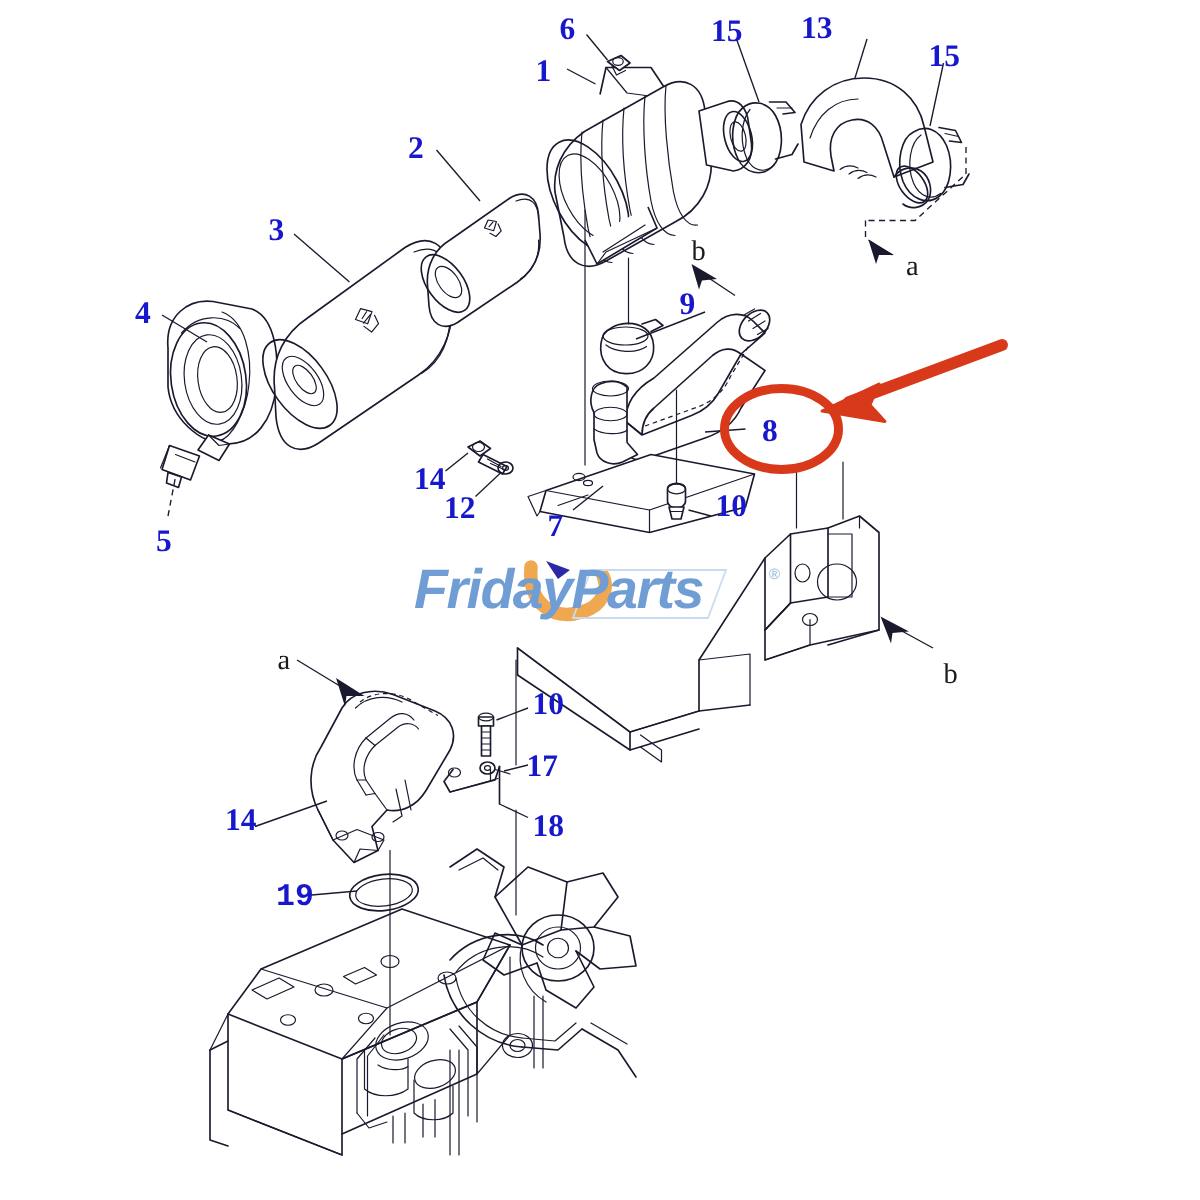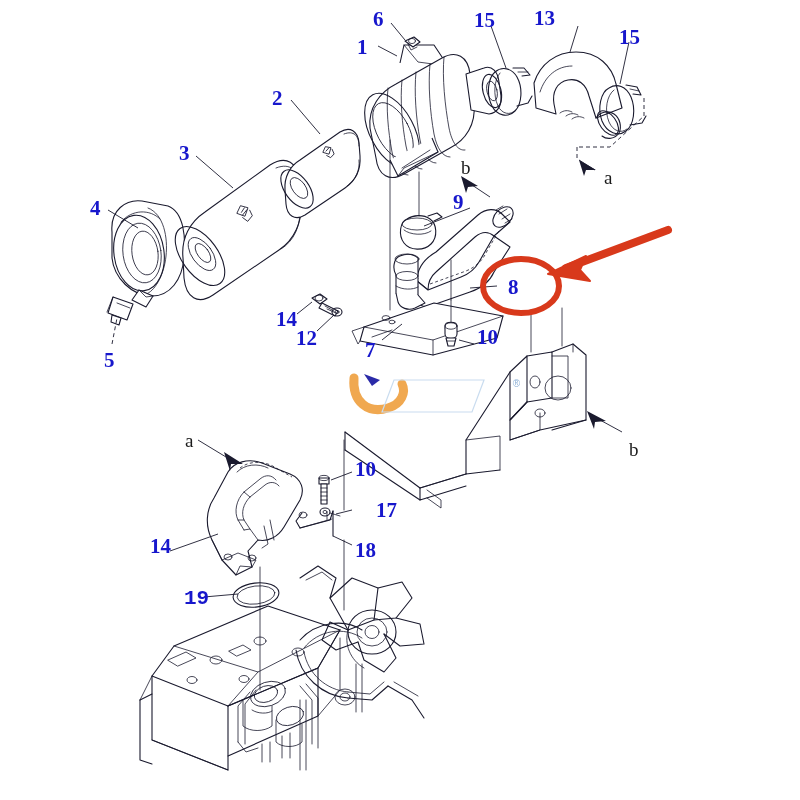--- a/index.html
+++ b/index.html
@@ -474,31 +474,32 @@
   <div class="callout-num" style="left:508px;top:277px;">8</div>
   <div class="callout-num" style="left:453px;top:192px;">9</div>
   <div class="callout-num" style="left:477px;top:327px;">10</div>
   <div class="callout-num" style="left:276px;top:309px;">14</div>
   <div class="callout-num" style="left:296px;top:328px;">12</div>
   <div class="callout-num" style="left:534px;top:8px;">13</div>
   <div class="callout-num" style="left:150px;top:536px;">14</div>
   <div class="callout-num" style="left:474px;top:10px;">15</div>
   <div class="callout-num" style="left:619px;top:27px;">15</div>
   <div class="callout-num" style="left:355px;top:459px;">10</div>
-  <div class="callout-num" style="left:376px;top:500px;text-align:center;">17</div>
+  <div class="callout-num" style="left:351px;top:500px;text-align:center;">17</div>
   <div class="callout-num" style="left:355px;top:540px;">18</div>
   <div class="callout-num" style="left:184px;top:588px;font-family:Liberation Mono, monospace;">19</div>
 
   <div class="section-letter" style="left:604px;top:168px;">a</div>
   <div class="section-letter" style="left:461px;top:158px;">b</div>
   <div class="section-letter" style="left:629px;top:440px;">b</div>
   <div class="section-letter" style="left:185px;top:431px;">a</div>
 
   <div id="watermark">
     <svg width="240" height="48" viewBox="0 0 240 48" xmlns="http://www.w3.org/2000/svg" style="position:absolute;left:0;top:0;">
       <path d="M78,6 C76,30 92,42 112,36 C126,32 130,20 126,12" fill="none" stroke="#f0a850" stroke-width="9" stroke-linecap="round"></path>
       <path d="M88,2 L104,8 L96,14 Z" fill="#2a2aa8"></path>
       <path d="M118,8 L208,8 L196,40 L106,40 Z" fill="none" stroke="#c9dcef" stroke-width="1.2"></path>
     </svg>
+    <div class="wm-text">FridayParts</div>
     <div class="wm-reg">®</div>
   </div>
 
 </div>
 
 </body></html>

